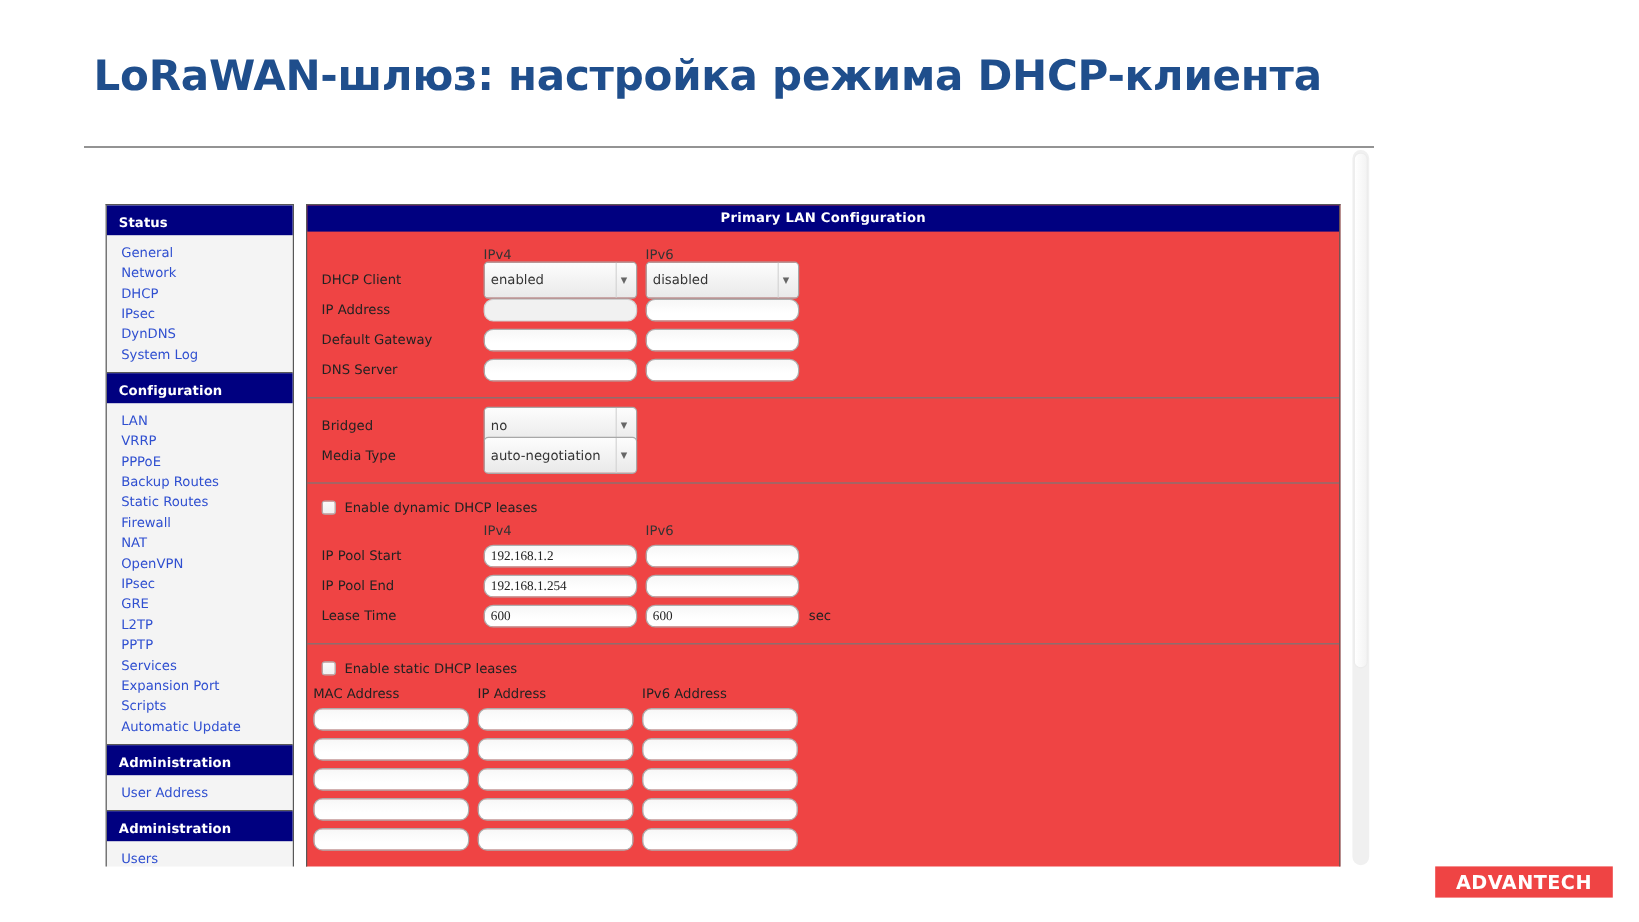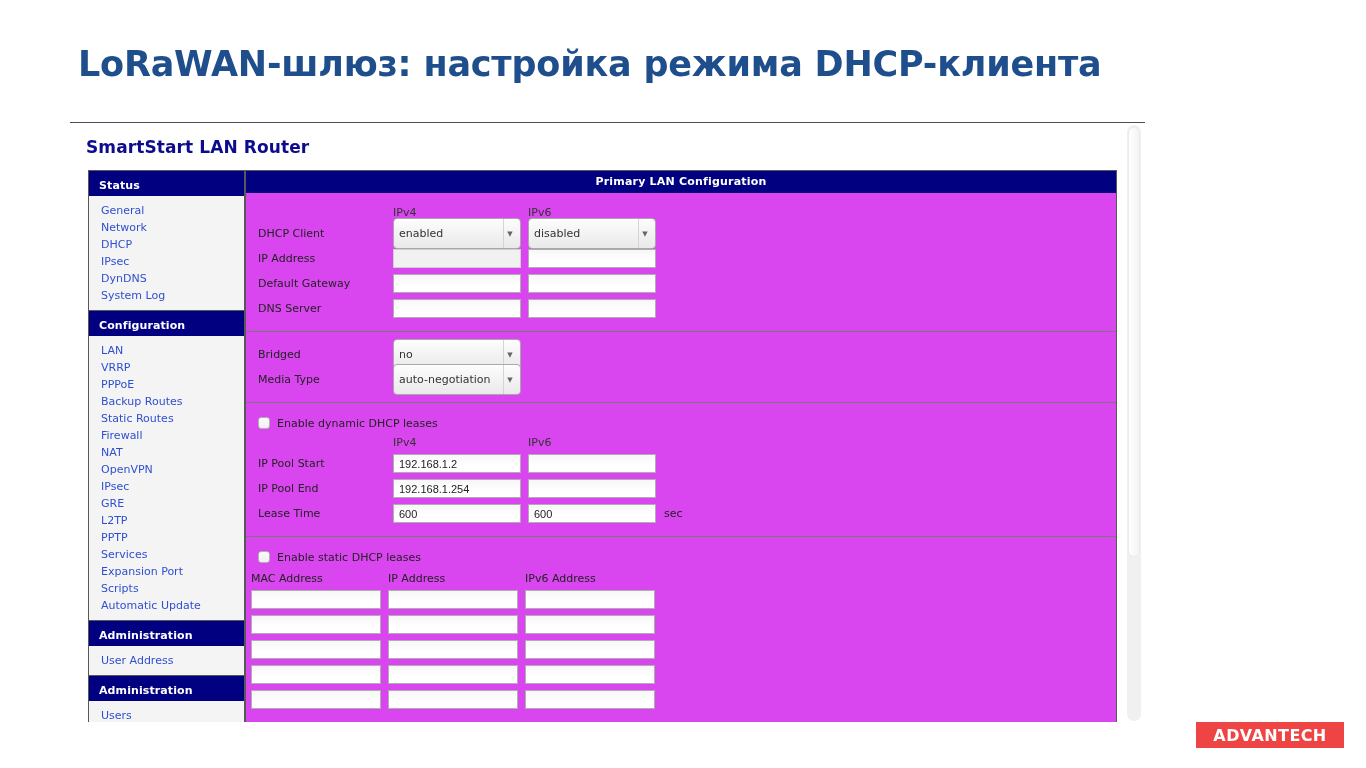--- a/index.html
+++ b/index.html
@@ -77,25 +77,25 @@
     color: #2f4fd0;
     padding: 1.5px 0 1.5px 12px;
     line-height: 14px;
     white-space: nowrap;
     cursor: pointer;
   }
 
   
   .main {
     flex: 1 1 auto;
-    margin-left: 0;
+    margin-left: 10px;
     margin-right: 28px;
     border: 1.5px solid #585858;
     border-bottom: none;
-    background: #d946ef;
+    background: #ef4444;
     height: 554px;
     overflow: hidden;
     position: relative;
   }
   .panel-title {
     background: #000080;
     color: #ffffff;
     font-size: 11px;
     font-weight: bold;
     text-align: center;
@@ -134,23 +134,23 @@
     color: #333333;
     width: 135px;
     flex: 0 0 135px;
   }
 
   
   .txt {
     width: 128px;
     height: 19px;
     border: 1px solid #aeaeae;
-    border-radius: 0;
+    border-radius: 8px;
     background: linear-gradient(to bottom, #f7f7f7 0%, #ffffff 65%);
-    font-family: Liberation Sans, sans-serif;
+    font-family: Liberation Serif, serif;
     font-size: 11px;
     color: #222222;
     padding: 0 5px;
     margin-right: 7px;
     outline: none;
   }
   .txt.disabled {
     background: #f1f1f1;
     border-color: #cfcfcf;
     color: #999999;
@@ -264,21 +264,20 @@
     justify-content: center;
   }
 </style>
 </head>
 <body>
 
 <div class="slide-title">LoRaWAN-шлюз: настройка режима DHCP-клиента</div>
 
 <div class="shot-frame">
 
-  <div class="router-heading">SmartStart LAN Router</div>
 
   <div class="app">
 
     <div class="sidebar">
 
       <div class="nav-header">Status</div>
       <div class="nav-group">
         <div class="nav-item">General</div>
         <div class="nav-item">Network</div>
         <div class="nav-item">DHCP</div>

